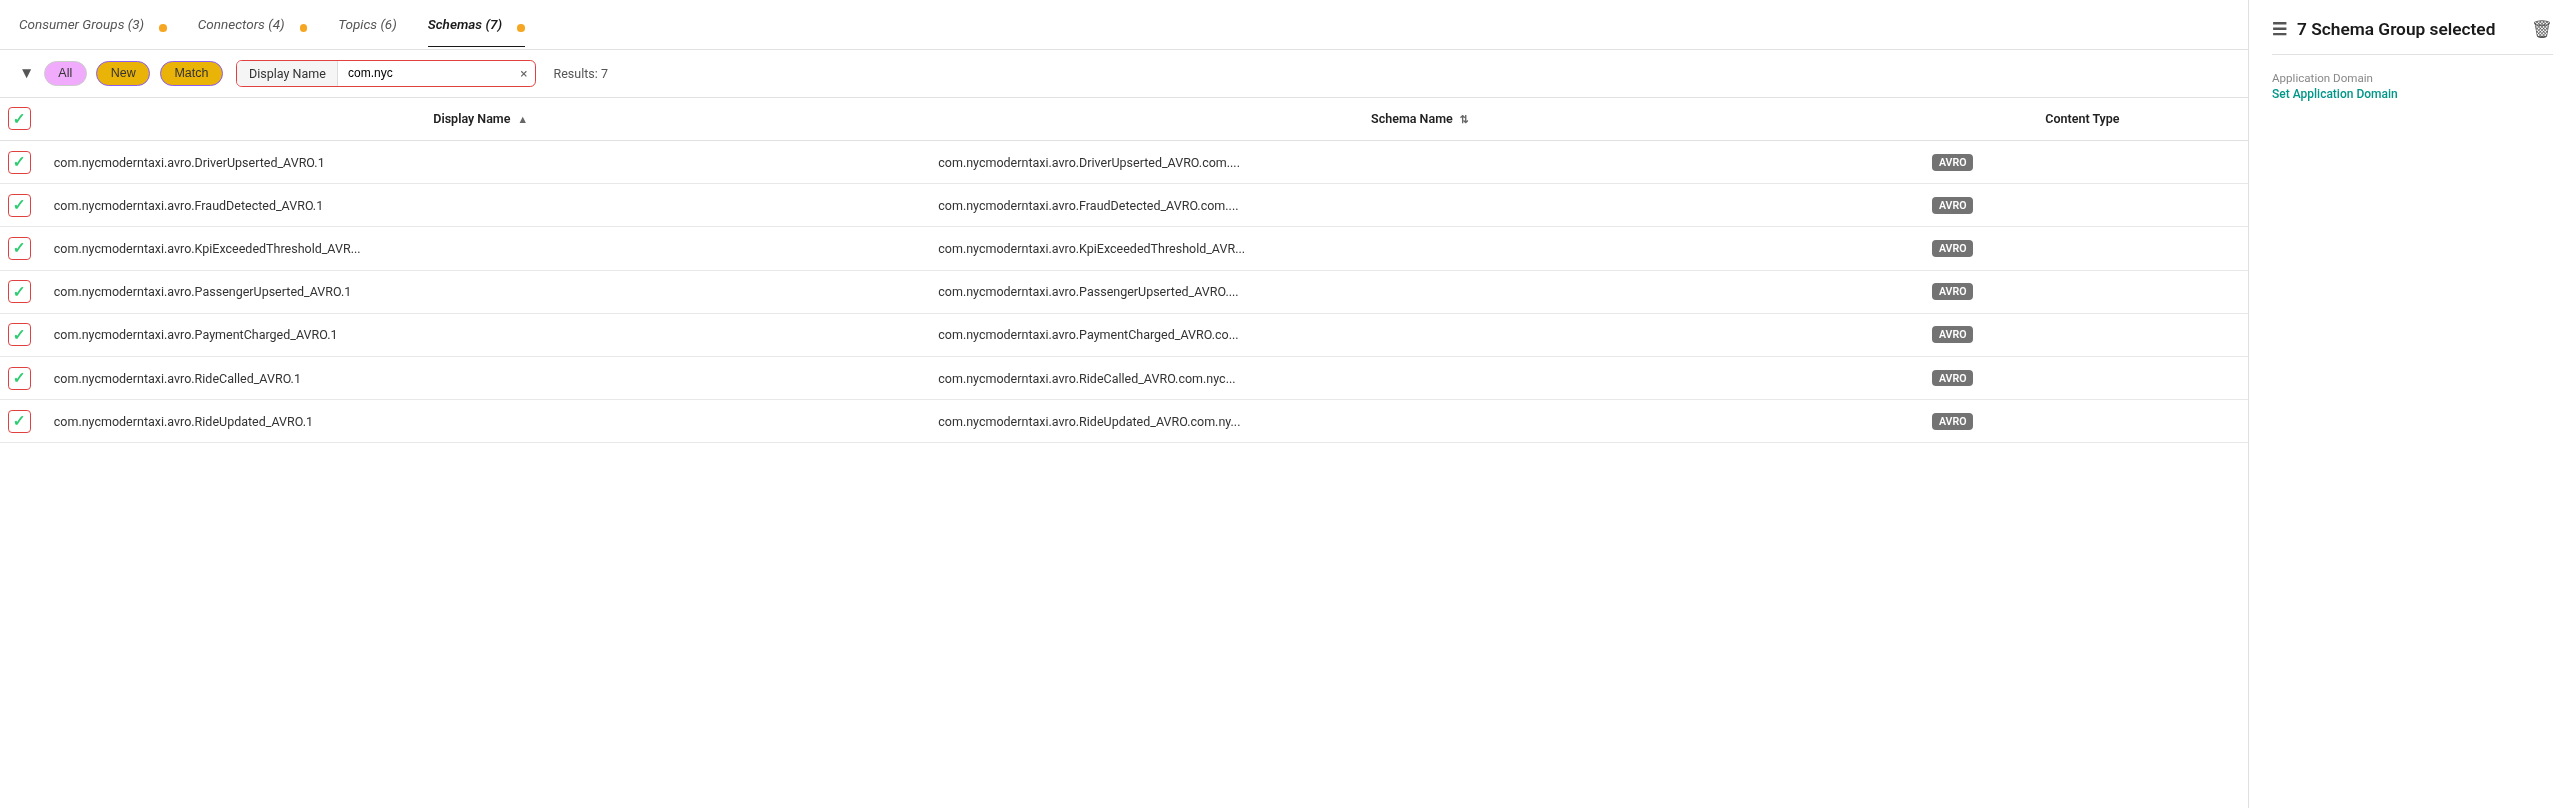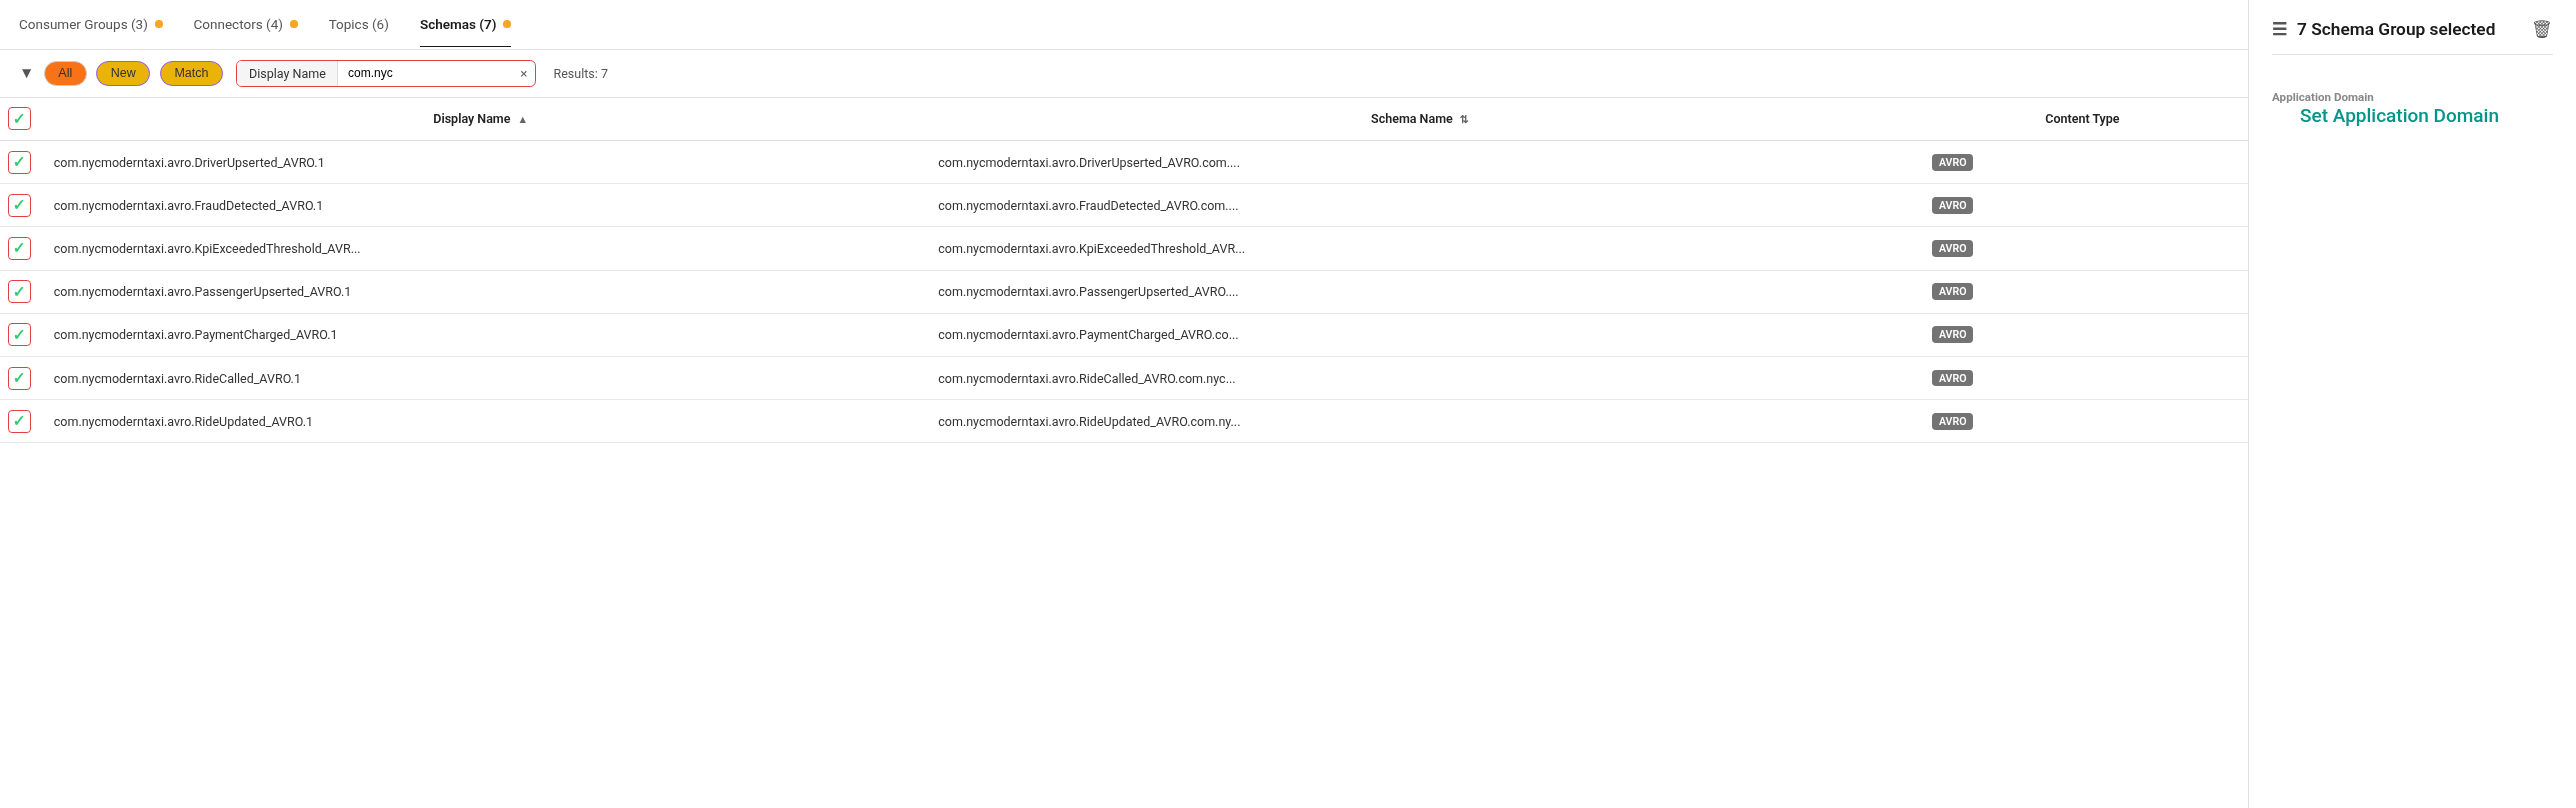--- a/index.html
+++ b/index.html
@@ -25,28 +25,29 @@
       align-items: center;
       padding: 0 19px;
       border-bottom: 1px solid #e0e0e0;
       gap: 31px;
       height: 50px;
       background: #fff;
     }
 
     .tab-item {
       display: flex;
-      align-items: center;
-      gap: 7px;
+      align-items: flex-end;
+      gap: 15px;
       padding: 13.5px 0;
       cursor: pointer;
       font-size: 13.5px;
       color: #555;
       border-bottom: 1.9px solid transparent;
       white-space: nowrap;
+      font-style: italic;
     }
 
     .tab-item.active {
       color: #1a1a1a;
       font-weight: 600;
       border-bottom: 1.9px solid #1a1a1a;
     }
 
     .tab-dot {
       width: 7.7px;
@@ -75,21 +76,21 @@
       padding: 4.8px 13.5px;
       border-radius: 19px;
       border: 1px solid #8b5cf6;
       background: #eab308;
       cursor: pointer;
       font-size: 12.5px;
       color: #333;
     }
 
     .filter-btn.active {
-      background: #f97316;
+      background: #f0abfc;
       border: 1px solid #ccc;
     }
 
     .search-container {
       display: flex;
       align-items: center;
       border: 1.9px solid #e04040;
       border-radius: 5.8px;
       overflow: hidden;
       margin-left: 3.9px;
@@ -261,32 +262,31 @@
 
     .trash-icon {
       cursor: pointer;
       color: #555;
       font-size: 17.3px;
     }
 
     .app-domain-label {
       font-size: 11.6px;
       color: #888;
-      margin-top: 25px;
-      font-weight: 700;
+      margin-top: 6px;
+      font-weight: 400;
       text-transform: none;
     }
 
     .set-app-domain-link {
       color: #009688;
-      font-size: 19px;
+      font-size: 12px;
       cursor: pointer;
       font-weight: 500;
       text-decoration: none;
-      margin-left: 28px;
     }
   </style>
 </head>
 <body>
 
 <div class="main-panel">
 
   <div class="tabs-bar">
     <div class="tab-item">
       <span>Consumer Groups (3)</span>

